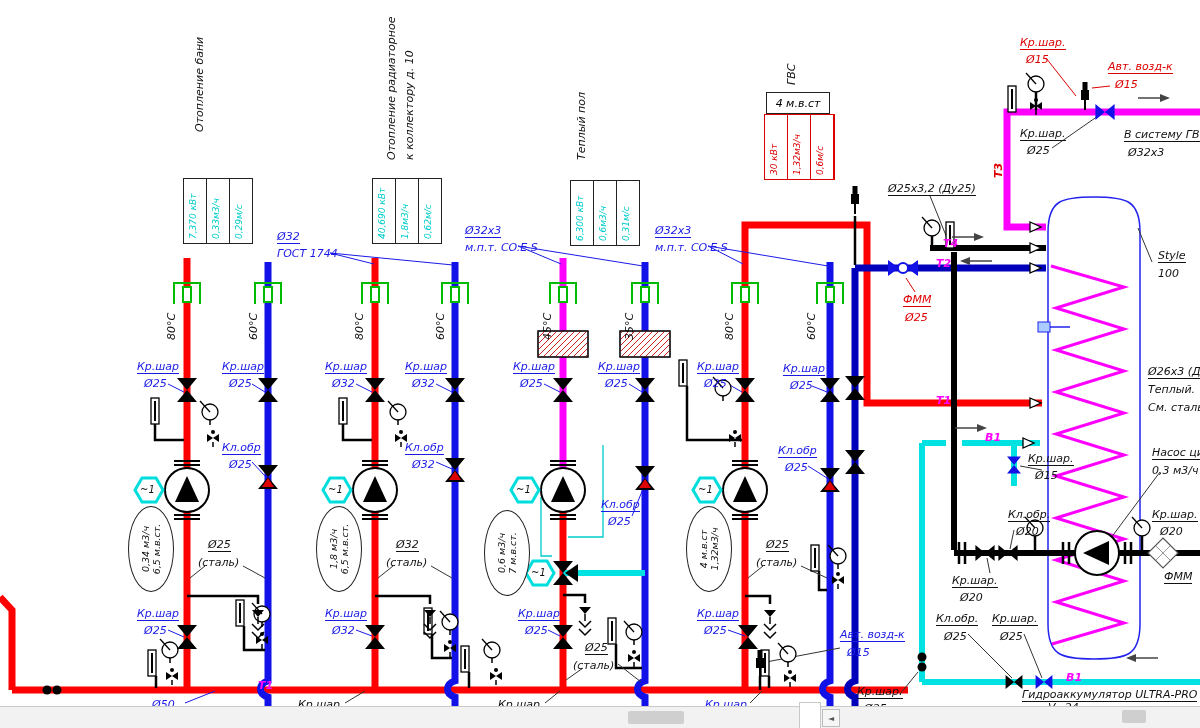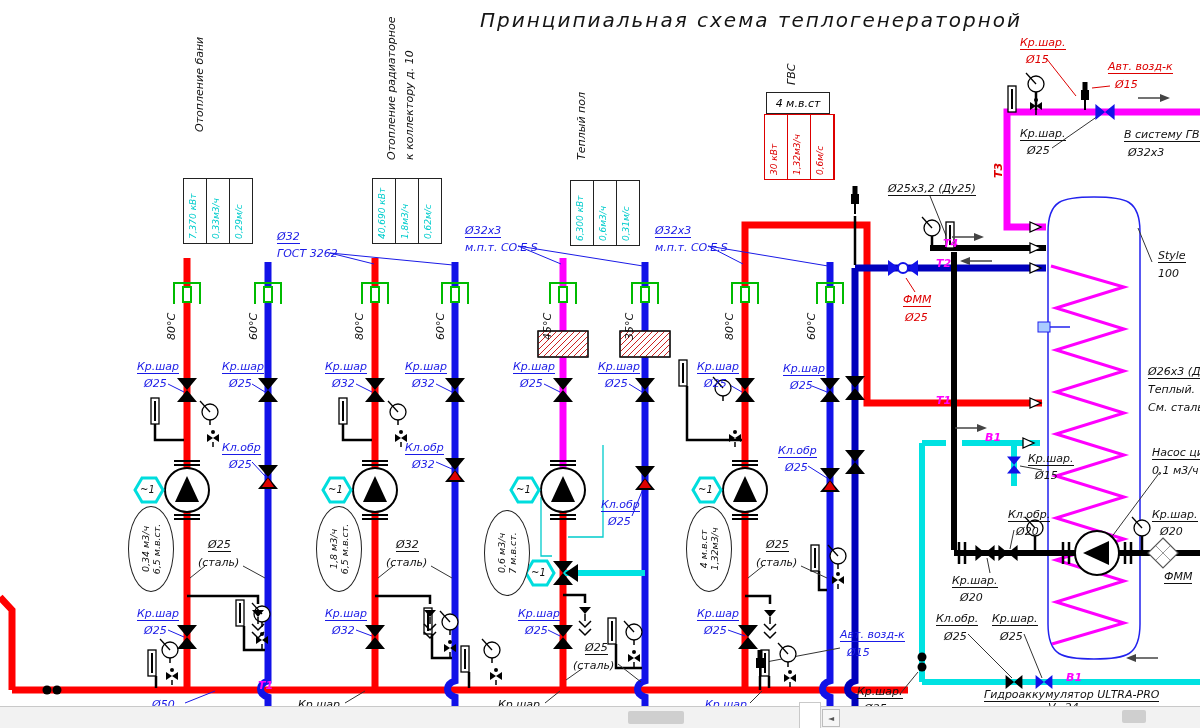--- a/index.html
+++ b/index.html
@@ -366,21 +366,20 @@
         <use href="#ftri" transform="translate(1035,403)"></use>
   <use href="#ftri" transform="translate(1028,443)"></use>
   <use href="#ar" transform="translate(972,237)"></use>
         <use href="#ar" transform="translate(975,428)"></use>
   <use href="#ar" transform="translate(1158,98)"></use>
   <use href="#al" transform="translate(972,261)"></use>
         <use href="#al" transform="translate(1138,658)"></use>
 </g>
 </svg>
 
-<span class="l title" style="left:480px;top:8px">Принципиальная схема теплогенераторной</span>
 
 <span class="l vt ck" style="left:193px;top:132px">Отопление бани</span>
 <div class="dbox" style="left:183px;top:178px">
   <div class="cell">
         <span class="vtc">7,370 кВт</span>
       </div>
   <div class="cell">
         <span class="vtc">0,33м3/ч</span>
       </div>
   <div class="cell">
@@ -505,21 +504,21 @@
 <span class="l u cb" style="left:840px;top:628px">Авт. возд-к</span>
 <span class="l cb" style="left:847px;top:646px">Ø15</span>
 
 <span class="l ck" style="left:140px;top:483px;font-size:10px">~1</span>
 <span class="l ck" style="left:328px;top:483px;font-size:10px">~1</span>
 <span class="l ck" style="left:516px;top:483px;font-size:10px">~1</span>
 <span class="l ck" style="left:698px;top:483px;font-size:10px">~1</span>
 <span class="l ck" style="left:531px;top:566px;font-size:10px">~1</span>
 
 <span class="l u cb" style="left:277px;top:230px">Ø32</span>
-<span class="l cb" style="left:277px;top:247px">ГОСТ 3262</span>
+<span class="l cb" style="left:277px;top:247px">ГОСТ 1744</span>
 <span class="l u cb" style="left:465px;top:224px">Ø32x3</span>
 <span class="l cb" style="left:465px;top:241px">м.п.т. CO.E.S</span>
 <span class="l u cb" style="left:655px;top:224px">Ø32x3</span>
 <span class="l cb" style="left:655px;top:241px">м.п.т. CO.E.S</span>
 
 <span class="l cm tag" style="left:258px;top:679px">Т1</span>
 <span class="l cm tag" style="left:936px;top:394px">Т1</span>
 <span class="l cm tag" style="left:936px;top:257px">Т2</span>
 <span class="l cm tag" style="left:943px;top:237px">Т4</span>
 <span class="l vt cr tag" style="left:992px;top:178px">Т3</span>
@@ -540,34 +539,34 @@
 <span class="l cr" style="left:905px;top:311px">Ø25</span>
 <span class="l u ck" style="left:1158px;top:249px">Style</span>
 <span class="l ck" style="left:1158px;top:267px">100</span>
 <span class="l u ck" style="left:1148px;top:365px">Ø26x3 (Д</span>
 <span class="l ck" style="left:1148px;top:383px">Теплый.</span>
 <span class="l ck" style="left:1148px;top:401px">См. сталь</span>
 <span class="l u ck" style="left:1028px;top:452px">Кр.шар.</span>
 <span class="l ck" style="left:1035px;top:469px">Ø15</span>
 
 <span class="l u ck" style="left:1152px;top:446px">Насос ци</span>
-<span class="l ck" style="left:1152px;top:464px">0,1 м3/ч</span>
+<span class="l ck" style="left:1152px;top:464px">0,3 м3/ч</span>
 <span class="l u ck" style="left:952px;top:574px">Кр.шар.</span>
 <span class="l ck" style="left:960px;top:591px">Ø20</span>
 <span class="l u ck" style="left:1008px;top:508px">Кл.обр.</span>
 <span class="l ck" style="left:1016px;top:525px">Ø20</span>
 <span class="l u ck" style="left:1152px;top:508px">Кр.шар.</span>
 <span class="l ck" style="left:1160px;top:525px">Ø20</span>
 <span class="l u ck" style="left:1164px;top:570px">ФММ</span>
 
 <span class="l u ck" style="left:936px;top:612px">Кл.обр.</span>
 <span class="l ck" style="left:944px;top:630px">Ø25</span>
 <span class="l u ck" style="left:992px;top:612px">Кр.шар.</span>
 <span class="l ck" style="left:1000px;top:630px">Ø25</span>
-<span class="l u ck" style="left:984px;top:688px">Гидроаккумулятор ULTRA-PRO</span>
+<span class="l u ck" style="left:1022px;top:688px">Гидроаккумулятор ULTRA-PRO</span>
 <span class="l ck" style="left:1048px;top:701px">V=24</span>
 
 <span class="l u cb" style="left:152px;top:698px">Ø50</span>
 <span class="l ck" style="left:298px;top:698px">Кр.шар</span>
 <span class="l ck" style="left:498px;top:698px">Кр.шар</span>
 <span class="l cb" style="left:705px;top:698px">Кр.шар</span>
 <span class="l u ck" style="left:857px;top:685px">Кр.шар.</span>
 <span class="l ck" style="left:864px;top:702px">Ø25</span>
 
 <div class="sbar">

